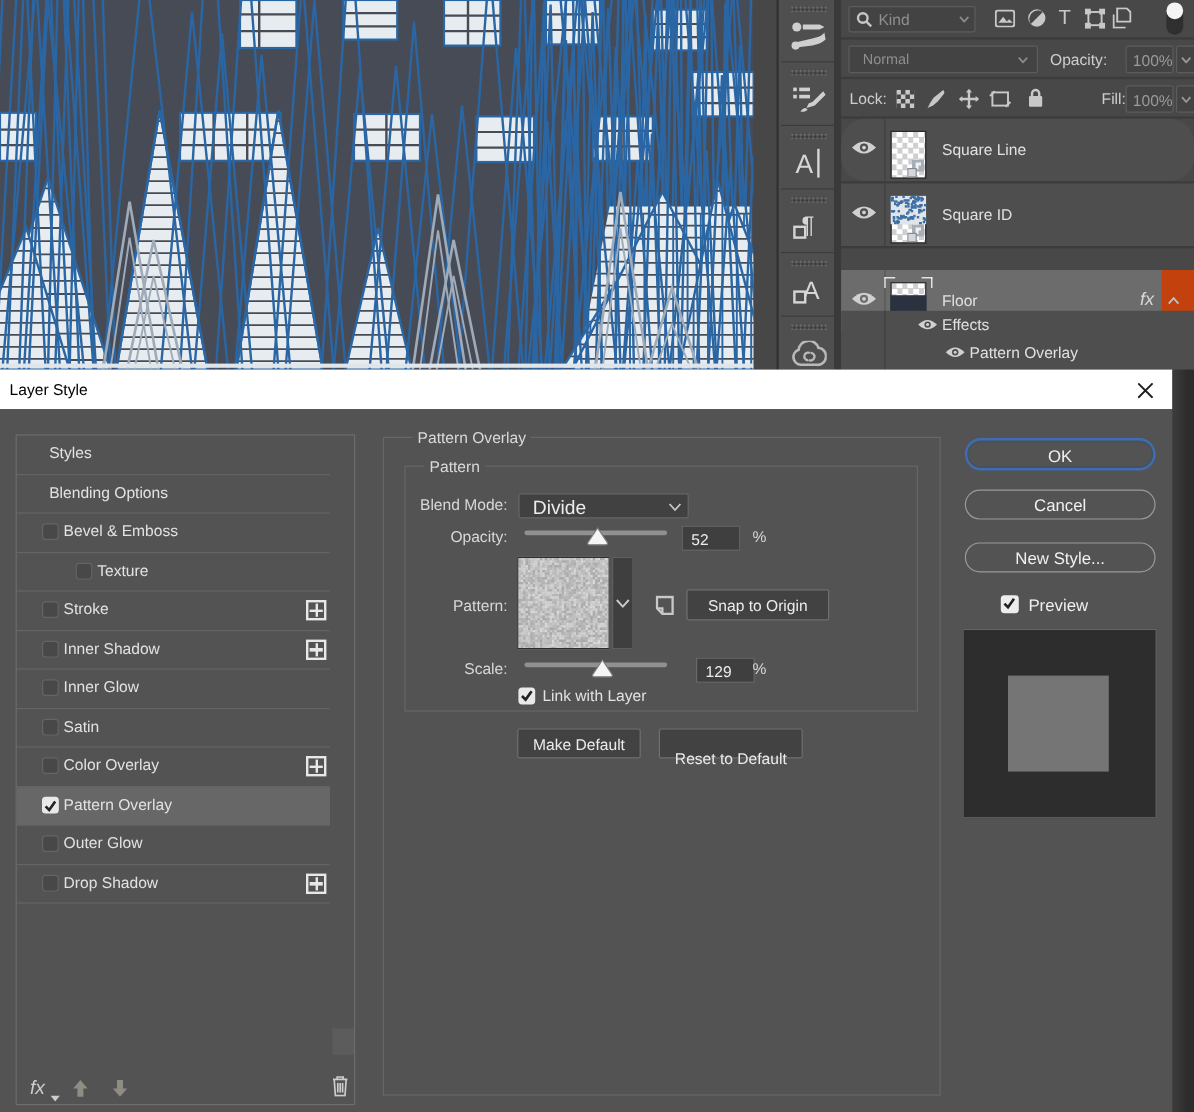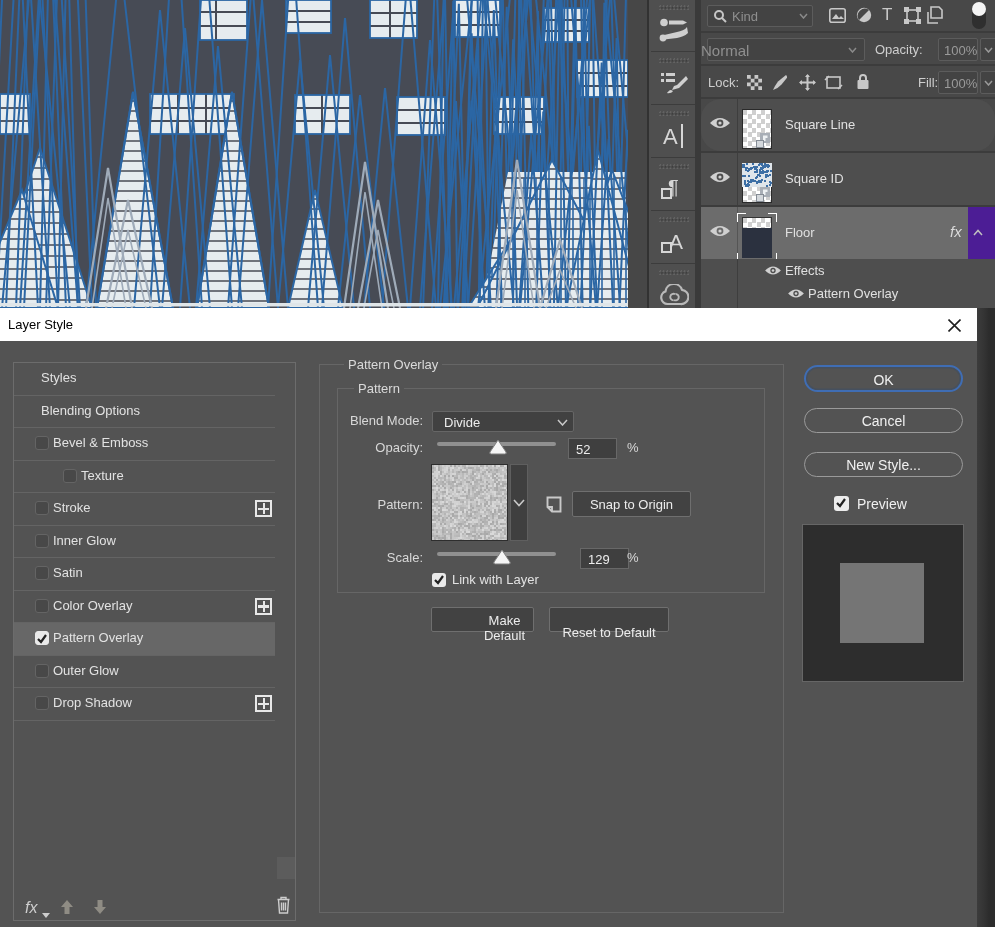--- a/index.html
+++ b/index.html
@@ -32,21 +32,21 @@
 .srow{position:relative;width:261px;height:32.5px;border-bottom:1px solid #646464;font-size:13px;color:#e2e2e2;}
 .srow .txt{position:absolute;left:39px;top:7px;}
 .srow .txt2{position:absolute;left:67px;top:7px;}
 .cb{position:absolute;top:8px;width:14px;height:14px;border:1px solid #646464;background:#484848;border-radius:3px;}
 .plus{position:absolute;left:241px;top:7px;width:17px;height:17px;border:2px solid #e8e8e8;background:transparent;}
 .plus:before{content:"";position:absolute;left:5.5px;top:1px;width:2.5px;height:11px;background:#e8e8e8;}
 .plus:after{content:"";position:absolute;left:1px;top:5.5px;width:11px;height:2.5px;background:#e8e8e8;}
 .fieldset{position:absolute;border:1px solid #666666;}
 .flabel{position:absolute;top:-8px;background:#535353;padding:0 4px;font-size:13px;color:#dadada;}
 .formlbl{position:absolute;font-size:13px;color:#d8d8d8;text-align:right;}
-.dd{position:absolute;background:#414141;border:1px solid #666666;border-radius:2px;color:#ececec;font-size:13px;}
+.dd{position:absolute;background:#414141;border:1px solid #666666;border-radius:2px;color:#ececec;font-size:16px;}
 .valbox{position:absolute;width:49px;height:21px;background:#3f3f3f;border:1px solid #686868;color:#ececec;font-size:13px;padding:3px 0 0 7px;}
 .pct{position:absolute;font-size:13px;color:#d8d8d8;}
 .groove{position:absolute;height:3.5px;background:#909090;border-radius:2px;}
 .btn{position:absolute;background:#424242;border:1px solid #6f6f6f;border-radius:2px;color:#ececec;font-size:13px;text-align:center;}
 .pill{position:absolute;left:0;width:159px;height:25px;border:1px solid #9a9a9a;border-radius:14px;color:#f0f0f0;font-size:14px;text-align:center;line-height:24px;}
 </style></head>
 <body>
 <div id="root">
 <div class="abs" id="canvas"><svg width="628" height="308" viewBox="0 0 628 308">
         <rect width="628" height="308" fill="#474b55"></rect>
@@ -579,21 +579,21 @@
         </svg>
         <svg class="abs" style="left:226px;top:6px" width="16" height="18" viewBox="0 0 16 18">
           <path d="M4 1 h8 l3 3 v8 h-11z" fill="none" stroke="#c8c8c8" stroke-width="1.6"></path>
           <path d="M1 6 v11 h10" fill="none" stroke="#c8c8c8" stroke-width="1.6"></path>
         </svg>
         <div class="abs" style="left:271px;top:3px;width:14px;height:26px;border-radius:7px;background:#2f2f2f;"></div>
         <div class="abs" style="left:271px;top:2px;width:14px;height:14px;border-radius:50%;background:#f5f5f5;"></div>
       </div>
       <div class="lp-row" style="top:35px;height:31px;border-bottom:2px solid #3c3c3c;">
         <div class="ctrl" style="position:absolute;left:6px;top:3px;width:158px;height:23px;"></div>
-        <div class="abs dim" style="left:0;top:7px;font-size:15px;">Normal</div>
+        <div class="abs dim" style="left:18px;top:7px;font-size:12px;">Normal</div>
         <svg class="abs" style="left:147px;top:12px" width="9" height="6" viewBox="0 0 9 6">
           <path d="M1 1l3.5 4L8 1" stroke="#8a8a8a" stroke-width="1.5" fill="none"></path>
         </svg>
         <div class="abs lbl" style="left:174px;top:7px;">Opacity:</div>
         <div class="ctrl" style="position:absolute;left:237px;top:3px;width:40px;height:23px;padding:4px 0 0 5px;font-size:13px;">100%</div>
         <div class="ctrl" style="position:absolute;left:279px;top:3px;width:17px;height:23px;"></div>
         <svg class="abs" style="left:283px;top:12px" width="9" height="6" viewBox="0 0 9 6">
           <path d="M1 1l3.5 4L8 1" stroke="#9a9a9a" stroke-width="1.5" fill="none"></path>
         </svg>
       </div>
@@ -762,21 +762,21 @@
           </svg>
           <svg class="abs" style="left:13px;top:23px" width="15" height="15" viewBox="0 0 15 15">
             <rect x="4" y="0" width="10" height="10" fill="#a8aeb6"></rect>
             <path d="M7 2.5h4.5v2.5h-2v3h-2.5z" fill="#eef1f3"></path>
             <rect x="0.5" y="7.5" width="7" height="7" fill="#d4d8dc" stroke="#858c95" stroke-width="1"></rect>
           </svg>
         </div>
         <div class="lname">Square ID</div>
       </div>
       <div class="sep" style="top:205px;"></div>
-      <div class="lrow" style="top:207px;height:52px;background:#4c1d95;">
+      <div class="lrow" style="top:225px;height:52px;background:#c2410c;">
         <div class="abs" style="left:0;top:0;width:267px;height:52px;background:#6c6c6c;"></div>
         <svg class="eye" style="left:8px;top:17px" width="22" height="14" viewBox="0 0 22 14">
           <path d="M1 7 Q11 -3 21 7 Q11 17 1 7z" fill="#d0d0d0"></path>
           <circle cx="11" cy="7" r="3.4" fill="#6c6c6c"></circle>
           <circle cx="11" cy="7" r="1.6" fill="#d0d0d0"></circle>
         </svg>
         <div style="position:absolute;left:36px;top:0;width:1px;height:52px;background:#555;"></div>
         <div class="thumb" style="border-color:#333;">
           <div class="abs" style="left:-1.5px;top:10px;width:30px;height:30px;background:#2b313f;"></div>
         </div>
@@ -825,20 +825,25 @@
           <div class="cb" style="left:21px;"></div>
           <div class="txt">Bevel &amp; Emboss</div>
         </div>
         <div class="srow" style="">
           <div class="cb" style="left:49px;"></div>
           <div class="txt2">Texture</div>
         </div>
         <div class="srow" style="">
           <div class="cb" style="left:21px;"></div>
           <div class="txt">Stroke</div>
+          <div class="plus"></div>
+        </div>
+        <div class="srow" style="">
+          <div class="cb" style="left:21px;"></div>
+          <div class="txt">Inner Shadow</div>
           <div class="plus"></div>
         </div>
         <div class="srow" style="">
           <div class="cb" style="left:21px;"></div>
           <div class="txt">Inner Glow</div>
         </div>
         <div class="srow" style="">
           <div class="cb" style="left:21px;"></div>
           <div class="txt">Satin</div>
         </div>
@@ -2363,21 +2368,21 @@
         <path d="M10 1 L18 13 q1 2 -1.5 2 H3.5 q-2.5 0 -1.5 -2z" fill="#f5f5f5" stroke="#7e7e7e" stroke-width="1"></path>
       </svg>
       <div class="valbox" style="left:580px;top:207px;">129</div>
       <div class="pct" style="left:627px;top:209px;">%</div>
       <div class="abs" style="left:432px;top:232px;width:14px;height:14px;background:#e9e9e9;border-radius:3px;">
         <svg width="12" height="12" viewBox="0 0 12 12" style="position:absolute;left:1px;top:1px">
           <path d="M2 6l3 3 5-7" stroke="#222" stroke-width="2.2" fill="none"></path>
         </svg>
       </div>
       <div class="abs" style="left:452px;top:231px;font-size:13px;color:#e2e2e2;">Link with Layer</div>
-      <div class="btn" style="left:431px;top:266px;width:103px;height:25px;padding-top:5px;padding-left:44px;">Make Default</div>
+      <div class="btn" style="left:431px;top:266px;width:103px;height:25px;padding-top:5px;">Make Default</div>
       <div class="btn" style="left:549px;top:266px;width:120px;height:25px;padding-top:17px;">Reset to Default</div>
 <div class="pill" style="left:804px;top:24px;width:159px;height:27px;line-height:26px;border:2px solid #3f6db4;box-shadow:inset 0 0 0 1.5px #46505e;border-radius:15px;">OK</div>
       <div class="pill" style="left:804px;top:67px;">Cancel</div>
       <div class="pill" style="left:804px;top:111px;">New Style...</div>
       <div class="abs" style="left:834px;top:155px;width:15px;height:15px;background:#ededed;border-radius:3px;">
         <svg width="12" height="12" viewBox="0 0 12 12" style="position:absolute;left:1px;top:1px">
           <path d="M2 6l3 3 5-7" stroke="#222" stroke-width="2.2" fill="none"></path>
         </svg>
       </div>
       <div class="abs" style="left:857px;top:155px;font-size:14px;color:#f0f0f0;">Preview</div>

